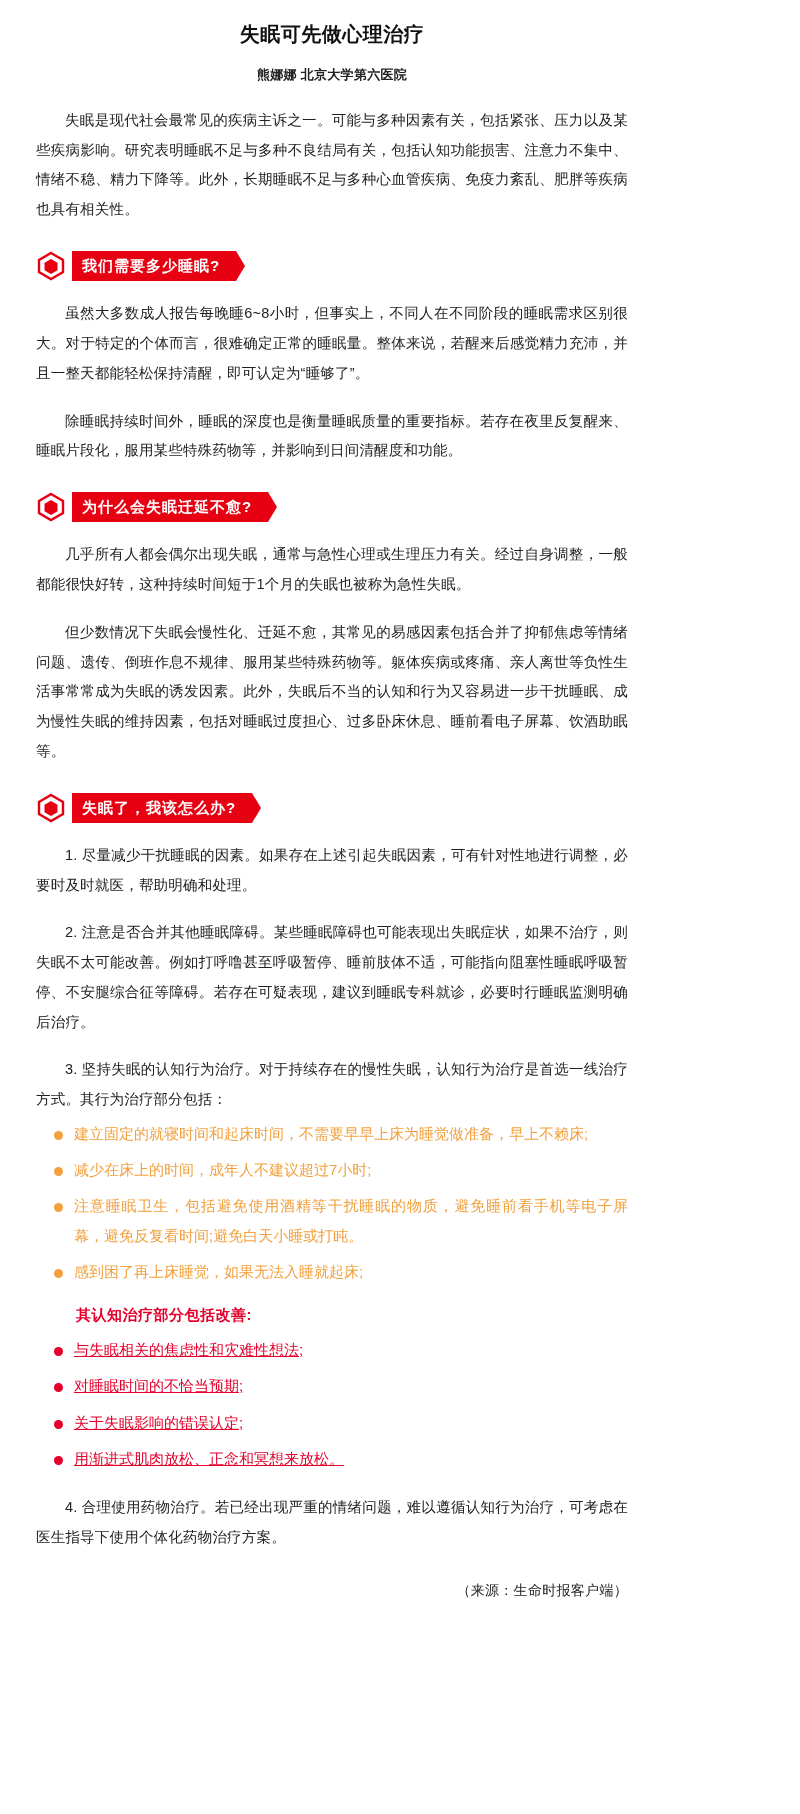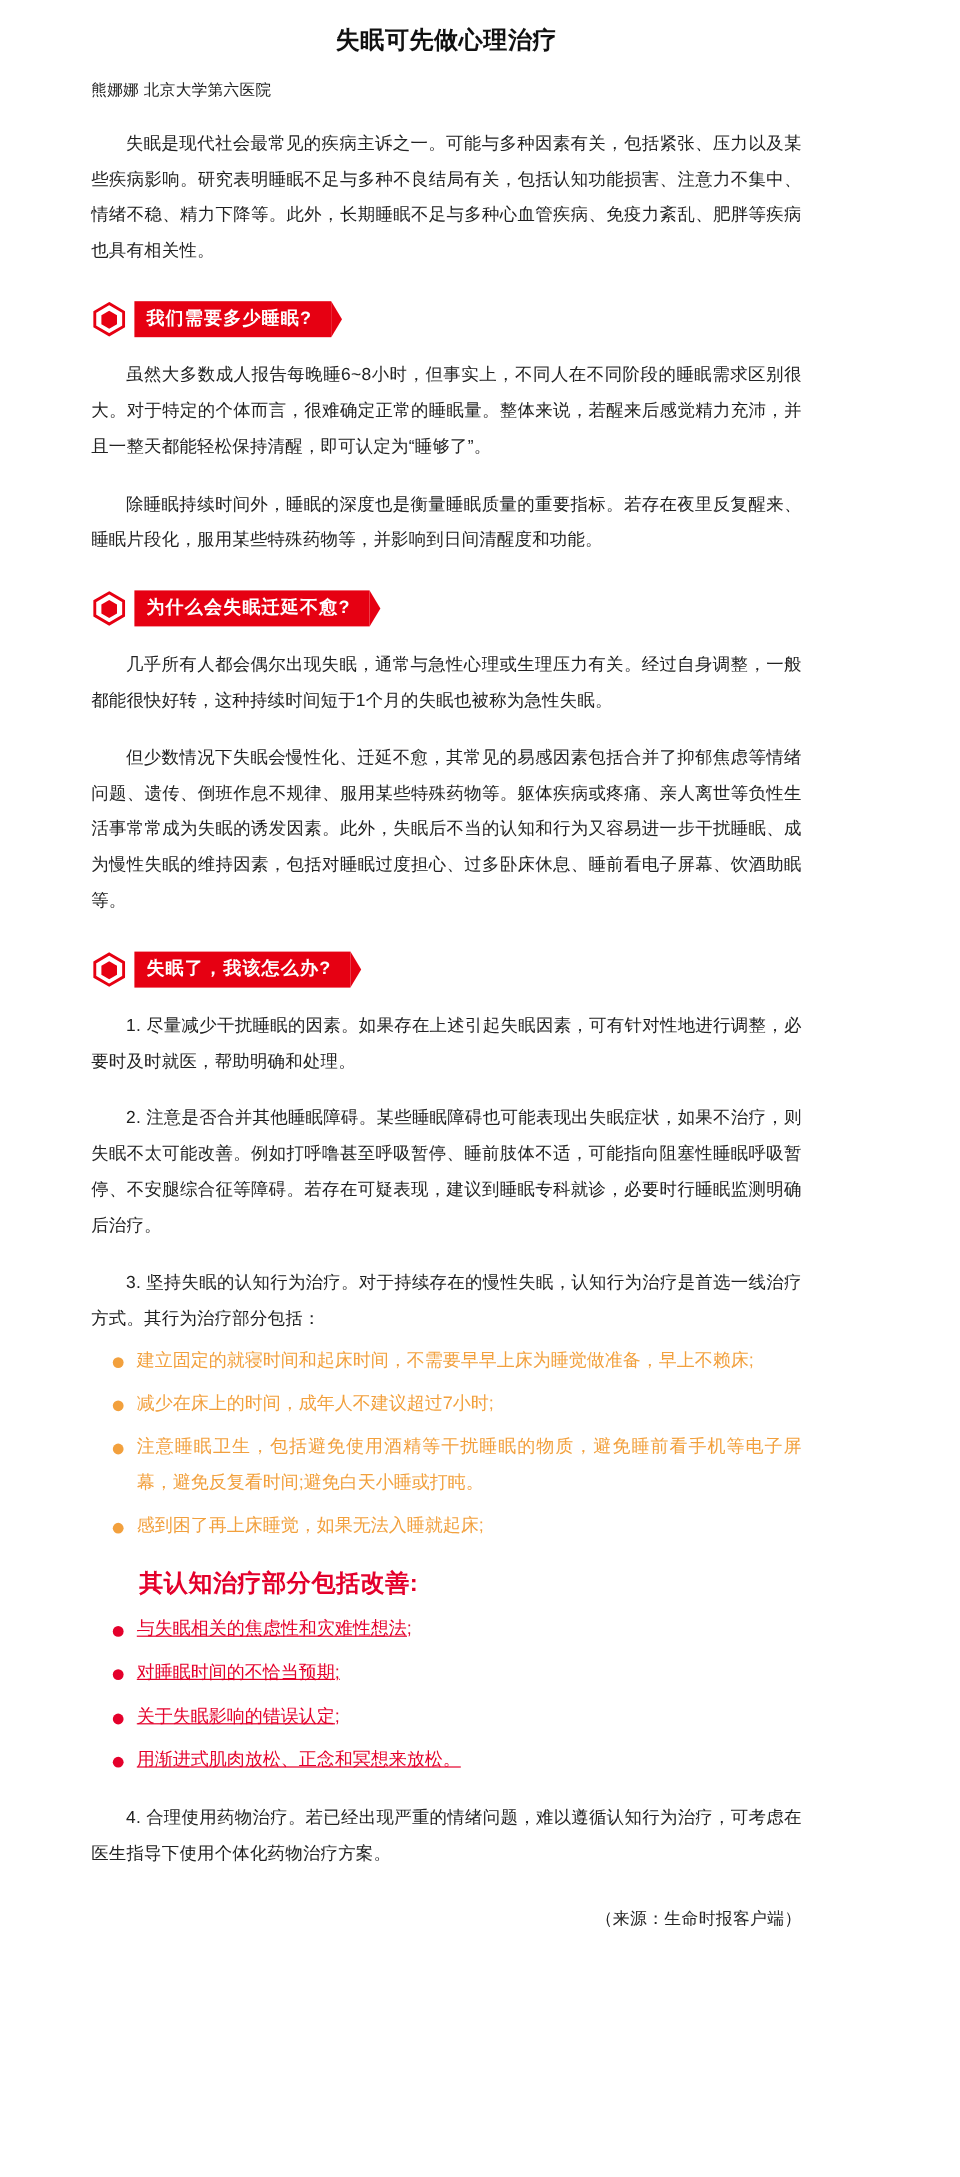--- a/index.html
+++ b/index.html
@@ -11,34 +11,34 @@
     width: 800px;
     font-family: "Liberation Sans", sans-serif;
     color: #1a1a1a;
   }
   .page {
     width: 664px;
     min-height: 1814px;
     box-sizing: border-box;
     padding: 14px 36px 30px 36px;
     background: #ffffff;
-    margin-left: 40px;
   }
   .article-title {
     text-align: center;
     font-size: 20px;
     font-weight: bold;
     color: #111111;
     letter-spacing: 0.5px;
     margin: 6px 0 0 0;
     line-height: 1.4;
   }
   .byline {
+    text-align: center;
     font-size: 13px;
-    font-weight: normal;
+    font-weight: bold;
     color: #222222;
     margin: 18px 0 0 0;
     letter-spacing: 0.3px;
   }
   .body-copy {
     font-size: 14.5px;
     line-height: 2.05;
     color: #222222;
     text-align: justify;
     text-justify: inter-ideograph;
@@ -121,21 +121,21 @@
   }
   .list-red li {
     color: #e4002b;
     text-decoration: underline;
   }
   .list-red li::before {
     background: #e4002b;
   }
   .sub-heading {
     color: #e4002b;
-    font-size: 20px;
+    font-size: 15px;
     font-weight: bold;
     margin: 20px 0 10px 40px;
     letter-spacing: 0.5px;
   }
   .source {
     text-align: right;
     font-size: 14px;
     color: #222222;
     margin-top: 30px;
     letter-spacing: 0.3px;

